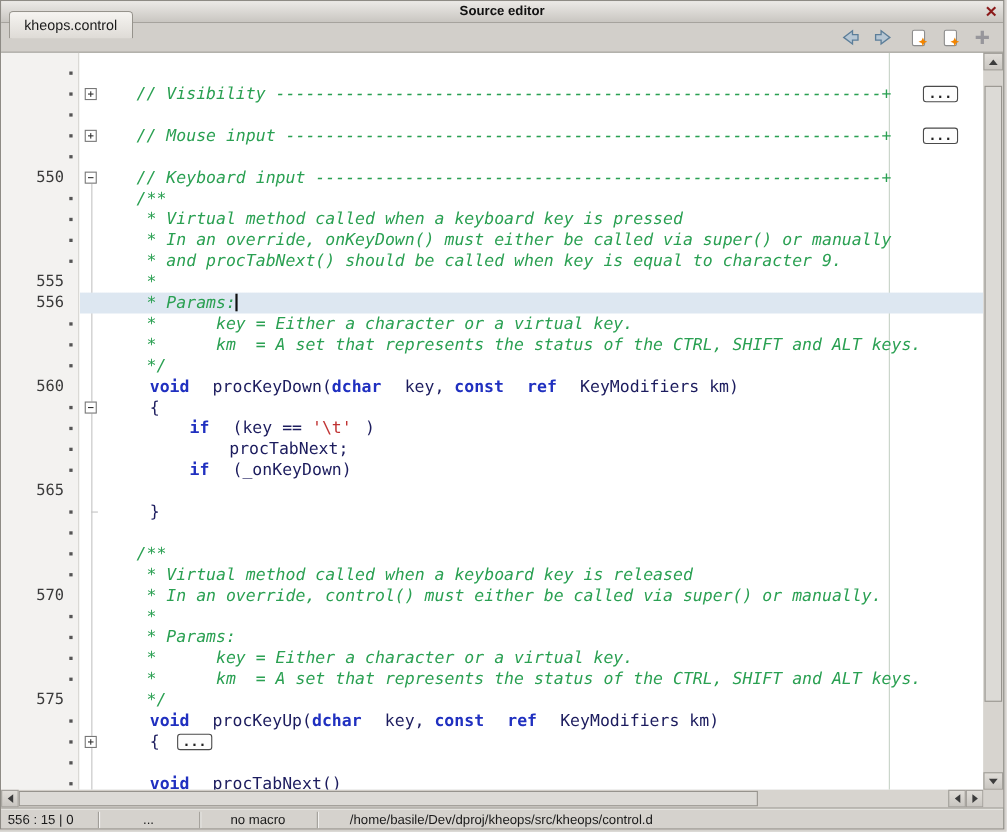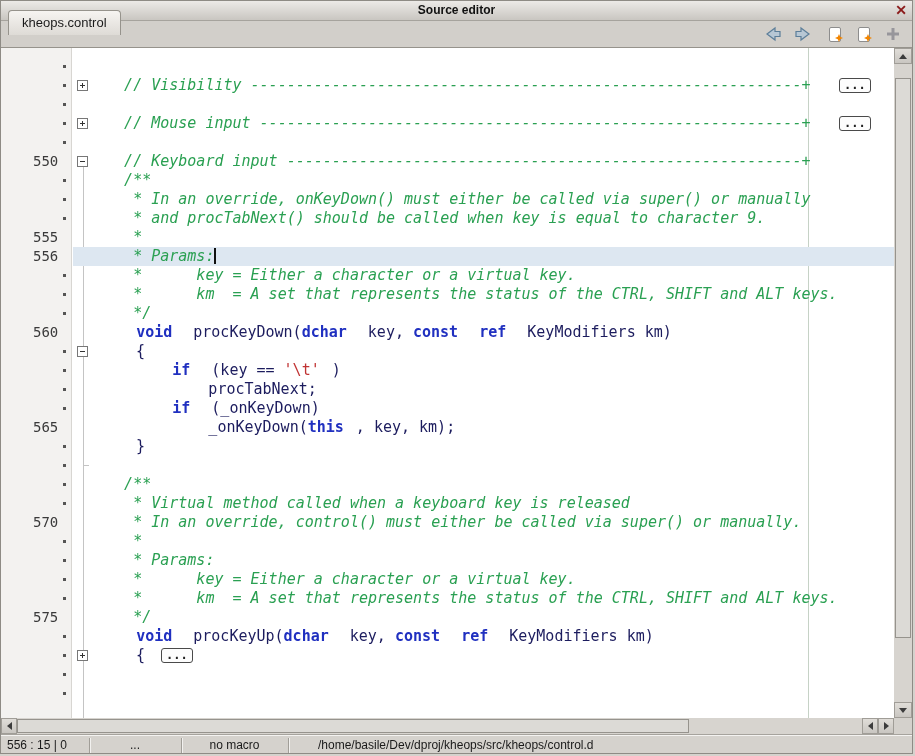--- a/index.html
+++ b/index.html
@@ -161,20 +161,24 @@
           <span class="ln">550</span>
           <span class="fold-marker"></span>
           <span class="code"><span class="tok-c">    // Keyboard input ---------------------------------------------------------+</span></span>
         </div>
         <div class="row">
           <span class="dotmark"></span>
           <span class="code"><span class="tok-c">    /**</span></span>
         </div>
         <div class="row">
           <span class="dotmark"></span>
+          <span class="code"><span class="tok-c">     * Virtual method called when a keyboard key is pressed</span></span>
+        </div>
+        <div class="row">
+          <span class="dotmark"></span>
           <span class="code"><span class="tok-c">     * In an override, onKeyDown() must either be called via super() or manually</span></span>
         </div>
         <div class="row">
           <span class="dotmark"></span>
           <span class="code"><span class="tok-c">     * and procTabNext() should be called when key is equal to character 9.</span></span>
         </div>
         <div class="row">
           <span class="ln">555</span>
           <span class="code"><span class="tok-c">     *</span></span>
         </div>
@@ -210,21 +214,20 @@
         <div class="row">
           <span class="dotmark"></span>
           <span class="code"><span class="tok-p">            procTabNext;</span></span>
         </div>
         <div class="row">
           <span class="dotmark"></span>
           <span class="code"><span class="tok-p">        </span><span class="tok-k">if</span><span class="tok-p"> (_onKeyDown)</span></span>
         </div>
         <div class="row">
           <span class="ln">565</span>
-          <span class="code"><span class="tok-p">            _onKeyDown(</span><span class="tok-k">this</span><span class="tok-p">, key, km);</span></span>
         </div>
         <div class="row">
           <span class="dotmark"></span>
           <span class="code"><span class="tok-p">    }</span></span>
         </div>
         <div class="row">
           <span class="dotmark"></span>
           <span class="code"></span>
         </div>
         <div class="row">
@@ -268,20 +271,21 @@
           <span class="fold-marker plus"></span>
           <span class="code"><span class="tok-p">    {</span></span>
           <span class="fold-ellipsis box-inline">...</span>
         </div>
         <div class="row">
           <span class="dotmark"></span>
           <span class="code"></span>
         </div>
         <div class="row">
           <span class="dotmark"></span>
+          <span class="code"><span class="tok-p">    </span><span class="tok-k">void</span><span class="tok-p"> procTabNext()</span></span>
         </div>
       </div>
   </div>
 
   <div class="vsb">
     <div class="sb-btn" style="top:0">
         <span class="tri tri-up"></span>
       </div>
     <div class="vsb-thumb"></div>
     <div class="sb-btn" style="bottom:0">

